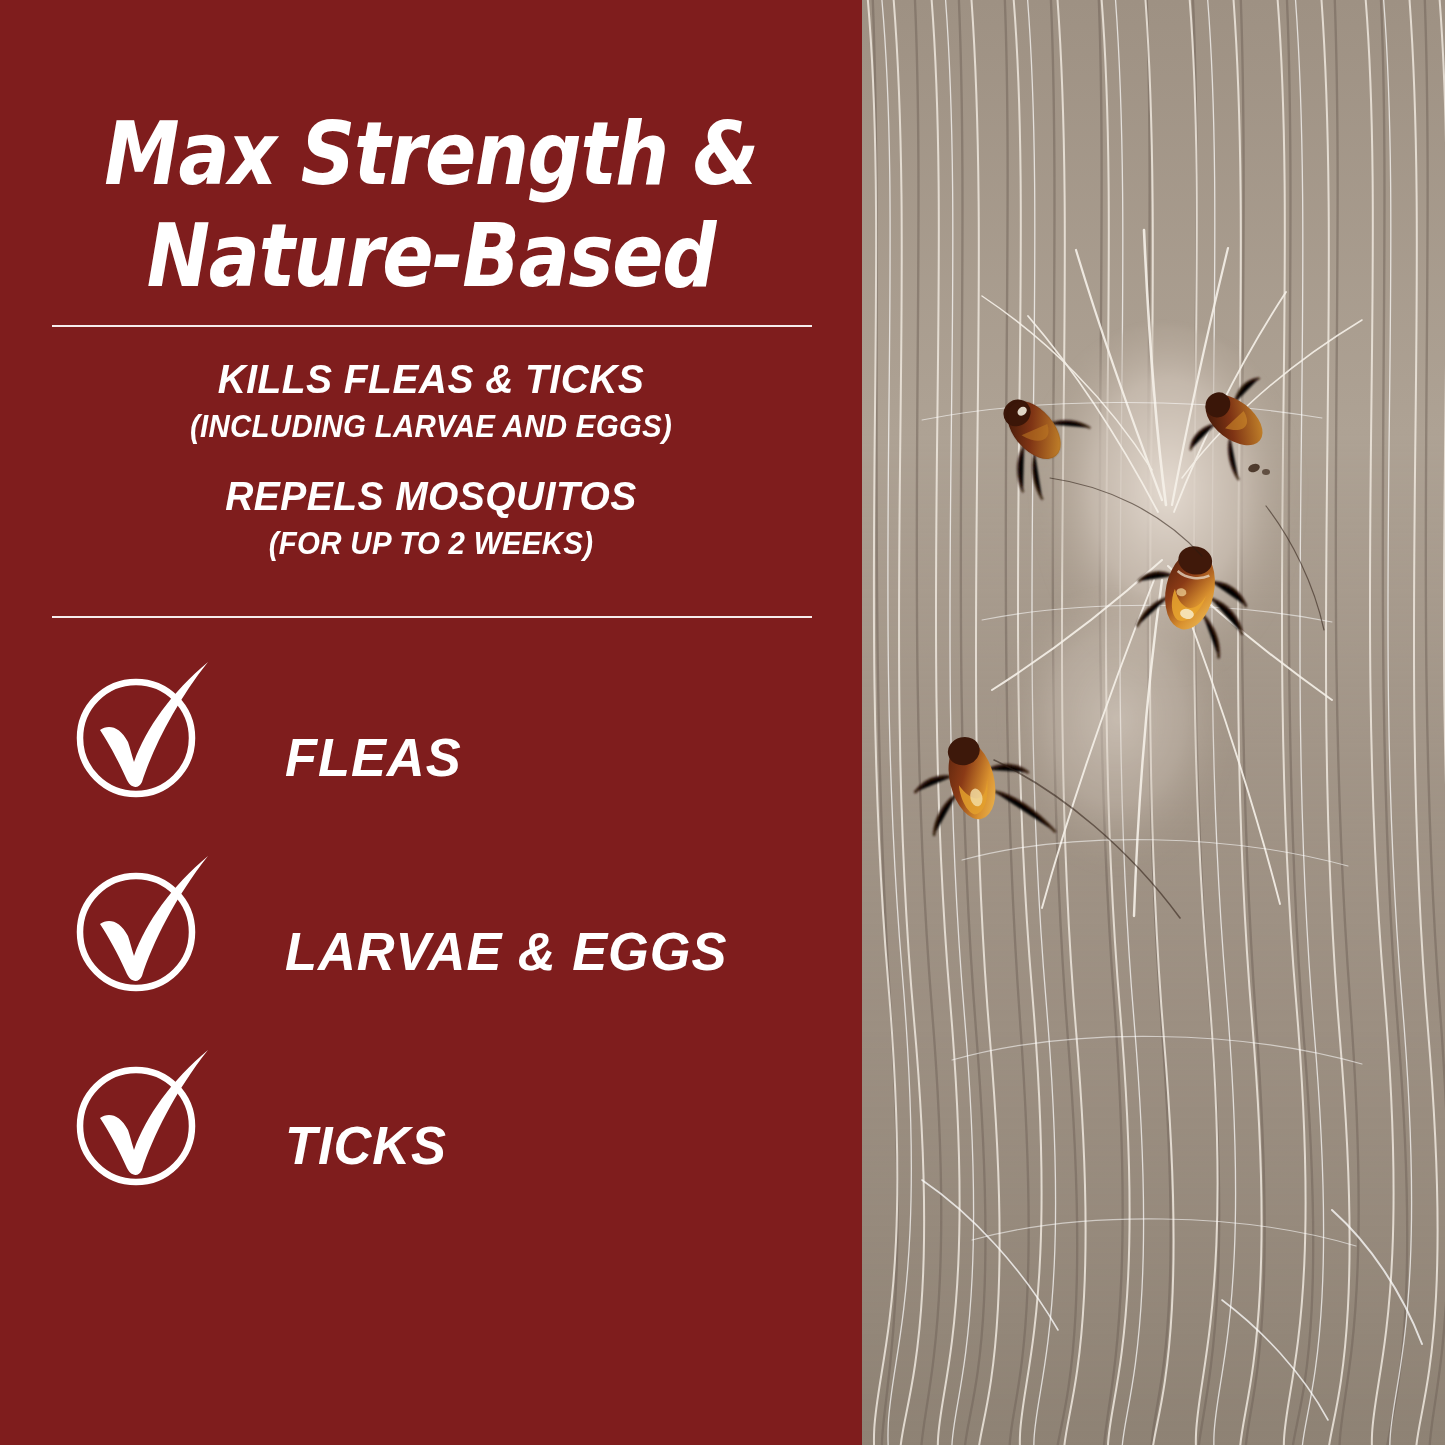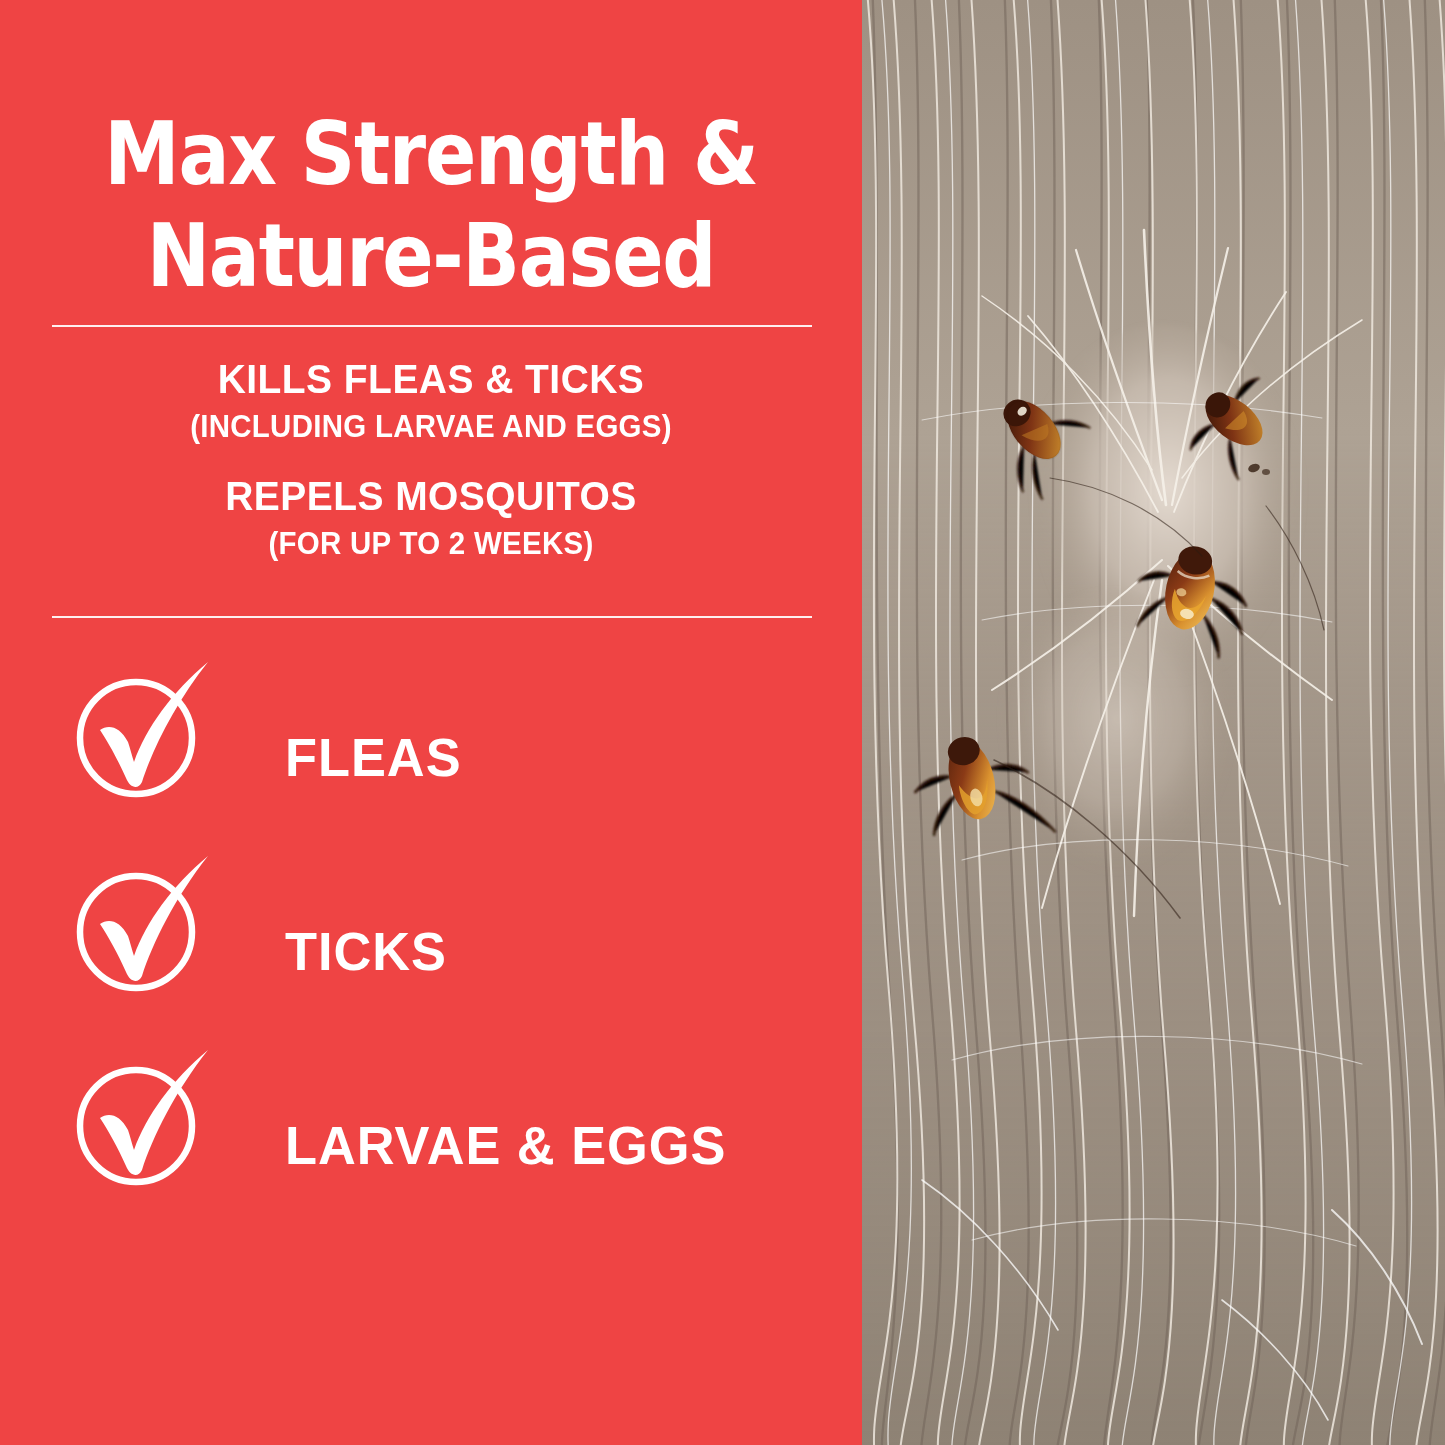--- a/index.html
+++ b/index.html
@@ -9,22 +9,23 @@
     position:relative;
     width:1445px;height:1445px;
     overflow:hidden;
     background:#DC2028;
   }
 
   
   .red-panel{
     position:absolute;left:0;top:0;
     width:862px;height:1445px;
-    background:#ef4444;
+    background:#7f1d1d;
     z-index:3;
+    font-style:italic;
   }
 
   .headline{
     position:absolute;
     left:0;top:44px;width:862px;
     text-align:center;
     color:#ffffff;
     font-family:"DejaVu Sans",sans-serif;
     font-weight:700;
     font-size:88px;
@@ -324,29 +325,29 @@
         <span class="check-label">FLEAS</span>
       </div>
 
       <div class="check-row">
         <span class="check-icon">
           <svg viewBox="0 0 136 136" aria-hidden="true">
             <circle cx="64" cy="72" r="56" fill="none" stroke="#fff" stroke-width="6.5"></circle>
             <path d="M28 64 C 36 58, 48 60, 56 76 C 58 82, 60 90, 62 96 C 74 62, 100 26, 136 -4 C 104 36, 80 84, 70 116 C 66 124, 58 122, 54 112 C 46 94, 36 76, 28 64 Z" fill="#fff"></path>
           </svg>
         </span>
-        <span class="check-label">TICKS</span>
+        <span class="check-label">LARVAE &amp; EGGS</span>
       </div>
 
       <div class="check-row">
         <span class="check-icon">
           <svg viewBox="0 0 136 136" aria-hidden="true">
             <circle cx="64" cy="72" r="56" fill="none" stroke="#fff" stroke-width="6.5"></circle>
             <path d="M28 64 C 36 58, 48 60, 56 76 C 58 82, 60 90, 62 96 C 74 62, 100 26, 136 -4 C 104 36, 80 84, 70 116 C 66 124, 58 122, 54 112 C 46 94, 36 76, 28 64 Z" fill="#fff"></path>
           </svg>
         </span>
-        <span class="check-label">LARVAE &amp; EGGS</span>
+        <span class="check-label">TICKS</span>
       </div>
 
 
     </div>
   </div>
 </div>
 
 </body></html>

